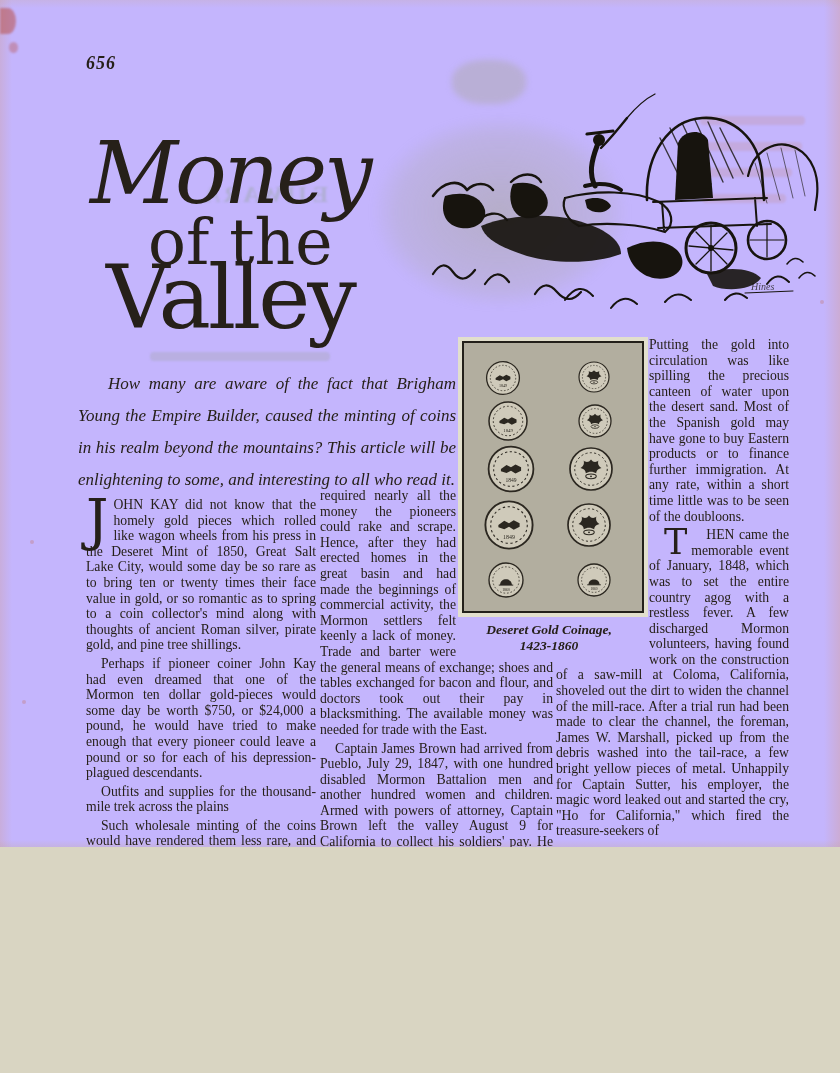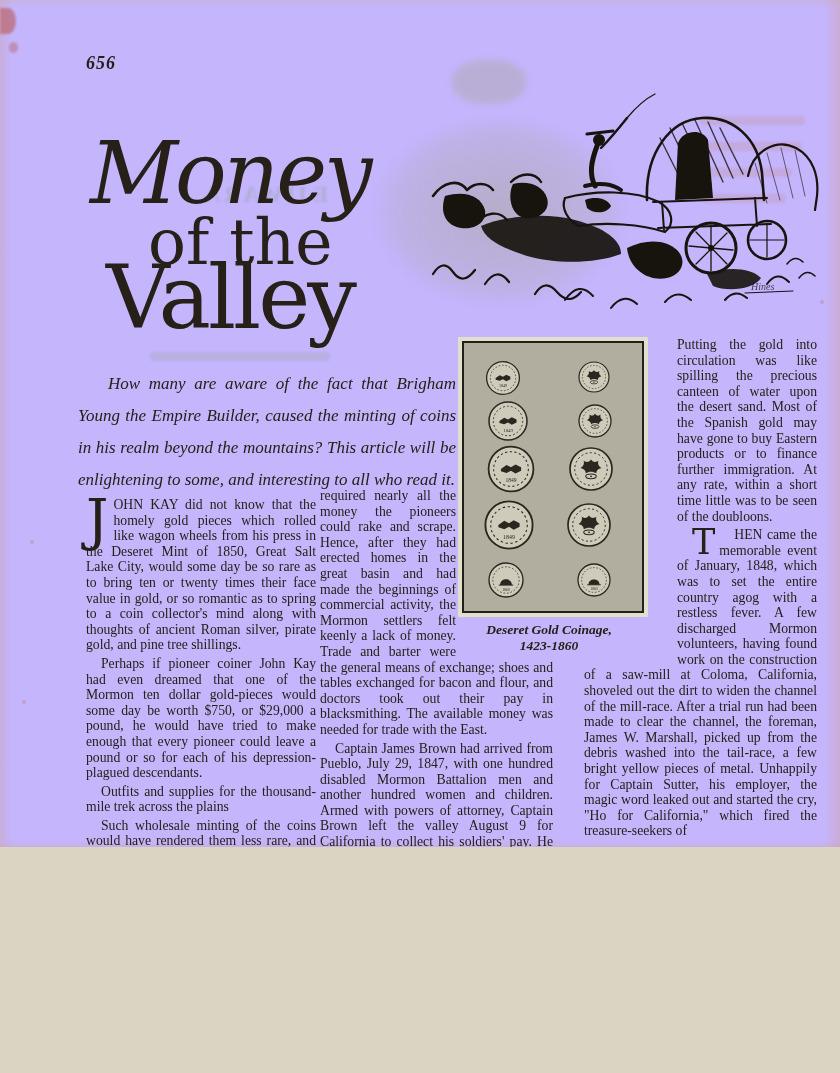--- a/index.html
+++ b/index.html
@@ -45,21 +45,21 @@
     font-family:"DejaVu Serif",serif;letter-spacing:-3px;}
   
   .intro{position:absolute;left:78px;top:368px;width:378px;
     font-style:italic;font-size:17px;line-height:32px;text-align:justify;text-indent:30px;}
   
   .col{position:absolute;font-size:13.7px;line-height:15.6px;text-align:justify;}
   .col p{margin:0;}
   .col p + p{margin-top:3px;text-indent:15px;}
   .col1{left:86px;top:497px;width:230px;}
   .col2{left:320px;top:488px;width:233px;}
-  .col3{left:584px;top:337px;width:233px;}
+  .col3{left:556px;top:337px;width:233px;}
   .spacer-r{float:right;width:97px;height:170px;}
   .spacer-l{float:left;width:93px;height:328px;}
   .dropcap-j{float:left;font-size:56px;line-height:42px;height:44px;
     padding:2px 5px 0 0;font-family:"DejaVu Serif",serif;}
   .dropcap-t{float:left;font-size:35px;line-height:28px;height:30px;
     padding:1px 4px 0 0;font-family:"DejaVu Serif",serif;}
   
   .figure{position:absolute;left:458px;top:337px;width:190px;height:280px;}
   .figcaption{position:absolute;left:451px;top:622px;width:196px;text-align:center;
     font-weight:bold;font-style:italic;font-size:13.5px;line-height:16px;}
@@ -177,21 +177,21 @@
     <use href="#cc" transform="translate(131,188) scale(1.05)"></use>
     <use href="#cb" transform="translate(136,243) scale(0.80)"></use>
   </svg>
   <div class="figcaption">
     <span>Deseret Gold Coinage,</span><br>
     <span>1423-1860</span>
   </div>
 
   <div class="col col1">
     <p><span class="dropcap-j">J</span><span>OHN KAY did not know that the homely gold pieces which rolled like wagon wheels from his press in the Deseret Mint of 1850, Great Salt Lake City, would some day be so rare as to bring ten or twenty times their face value in gold, or so romantic as to spring to a coin collector's mind along with thoughts of ancient Roman silver, pirate gold, and pine tree shillings.</span></p>
-    <p>Perhaps if pioneer coiner John Kay had even dreamed that one of the Mormon ten dollar gold-pieces would some day be worth $750, or $29,000 a pound, he would have tried to make enough that every pioneer could leave a pound or so for each of his depression-plagued descendants.</p>
+    <p>Perhaps if pioneer coiner John Kay had even dreamed that one of the Mormon ten dollar gold-pieces would some day be worth $750, or $24,000 a pound, he would have tried to make enough that every pioneer could leave a pound or so for each of his depression-plagued descendants.</p>
     <p>Outfits and supplies for the thousand-mile trek across the plains</p>
     <p>Such wholesale minting of the coins would have rendered them less rare, and consequently less valuable now.  But, at any rate, every person of pioneer stock would know the story which is scarcely ever told even in Utah.</p>
   </div>
 
   <div class="col col2">
     <div class="spacer-r"></div>
     <p>required nearly all the money the pioneers could rake and scrape. Hence, after they had erected homes in the great basin and had made the beginnings of commercial activity, the Mormon settlers felt keenly a lack of money. Trade and barter were the general means of exchange; shoes and tables exchanged for bacon and flour, and doctors took out their pay in blacksmithing.  The available money was needed for trade with the East.</p>
     <p>Captain James Brown had arrived from Pueblo, July 29, 1847, with one hundred disabled Mormon Battalion men and another hundred women and children. Armed with powers of attorney, Captain Brown left the valley August 9 for California to collect his soldiers' pay.  He returned in December, laden with Spanish gold doubloons—$10,000 worth of them.</p>
   </div>
 

